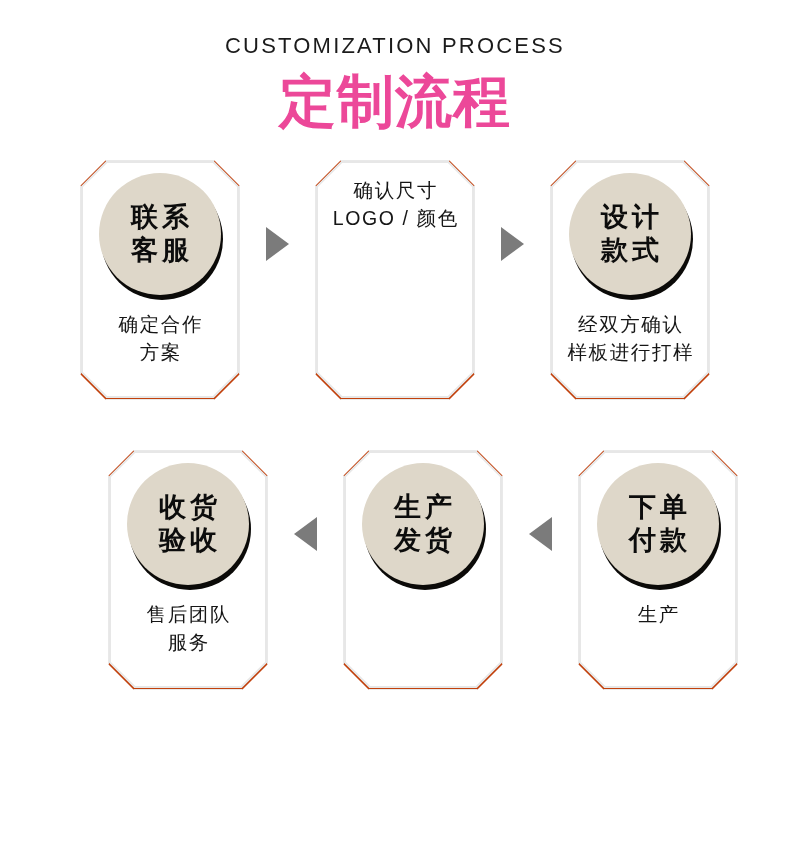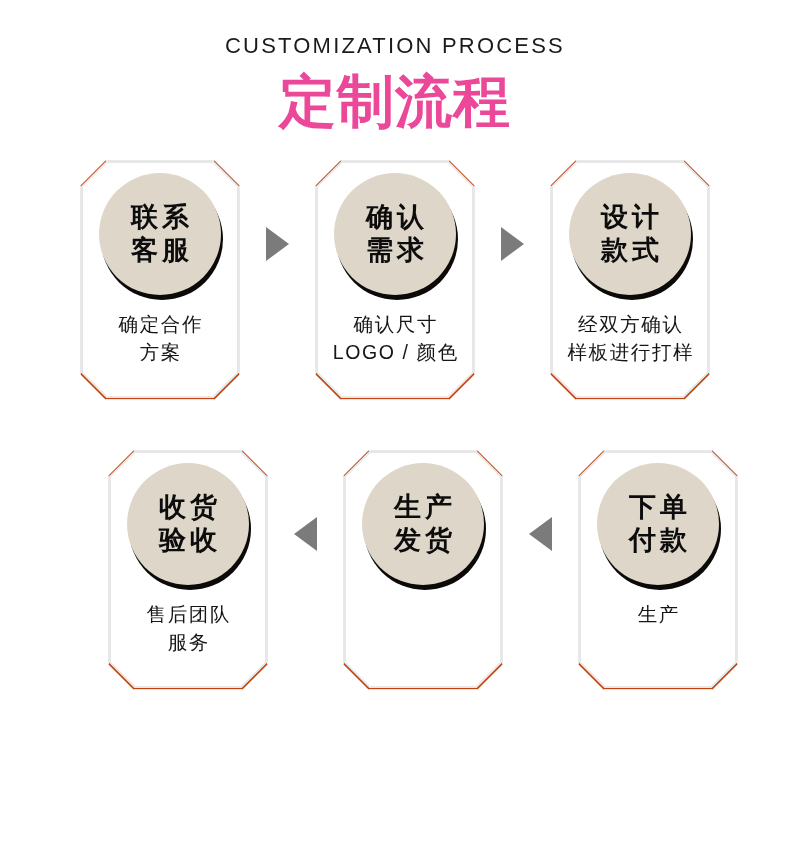--- a/index.html
+++ b/index.html
@@ -240,27 +240,20 @@
 
     <div class="gap">
       <span class="tri tri-right"></span>
     </div>
 
     <div class="card">
       <svg class="card-outline" viewBox="0 0 160 240" preserveAspectRatio="none">
         <polygon points="26,1 134,1 159,26 159,214 134,239 26,239 1,214 1,26"></polygon>
       </svg>
       <div class="card-inner">
-        <div class="badge-wrap">
-          <div class="badge-shadow"></div>
-          <div class="badge">
-            <div class="badge-line">确认</div>
-            <div class="badge-line">需求</div>
-          </div>
-        </div>
         <div class="caption">
           <div class="caption-line">确认尺寸</div>
           <div class="caption-line">LOGO / 颜色</div>
         </div>
       </div>
     </div>
 
     <div class="gap">
       <span class="tri tri-right"></span>
     </div>

